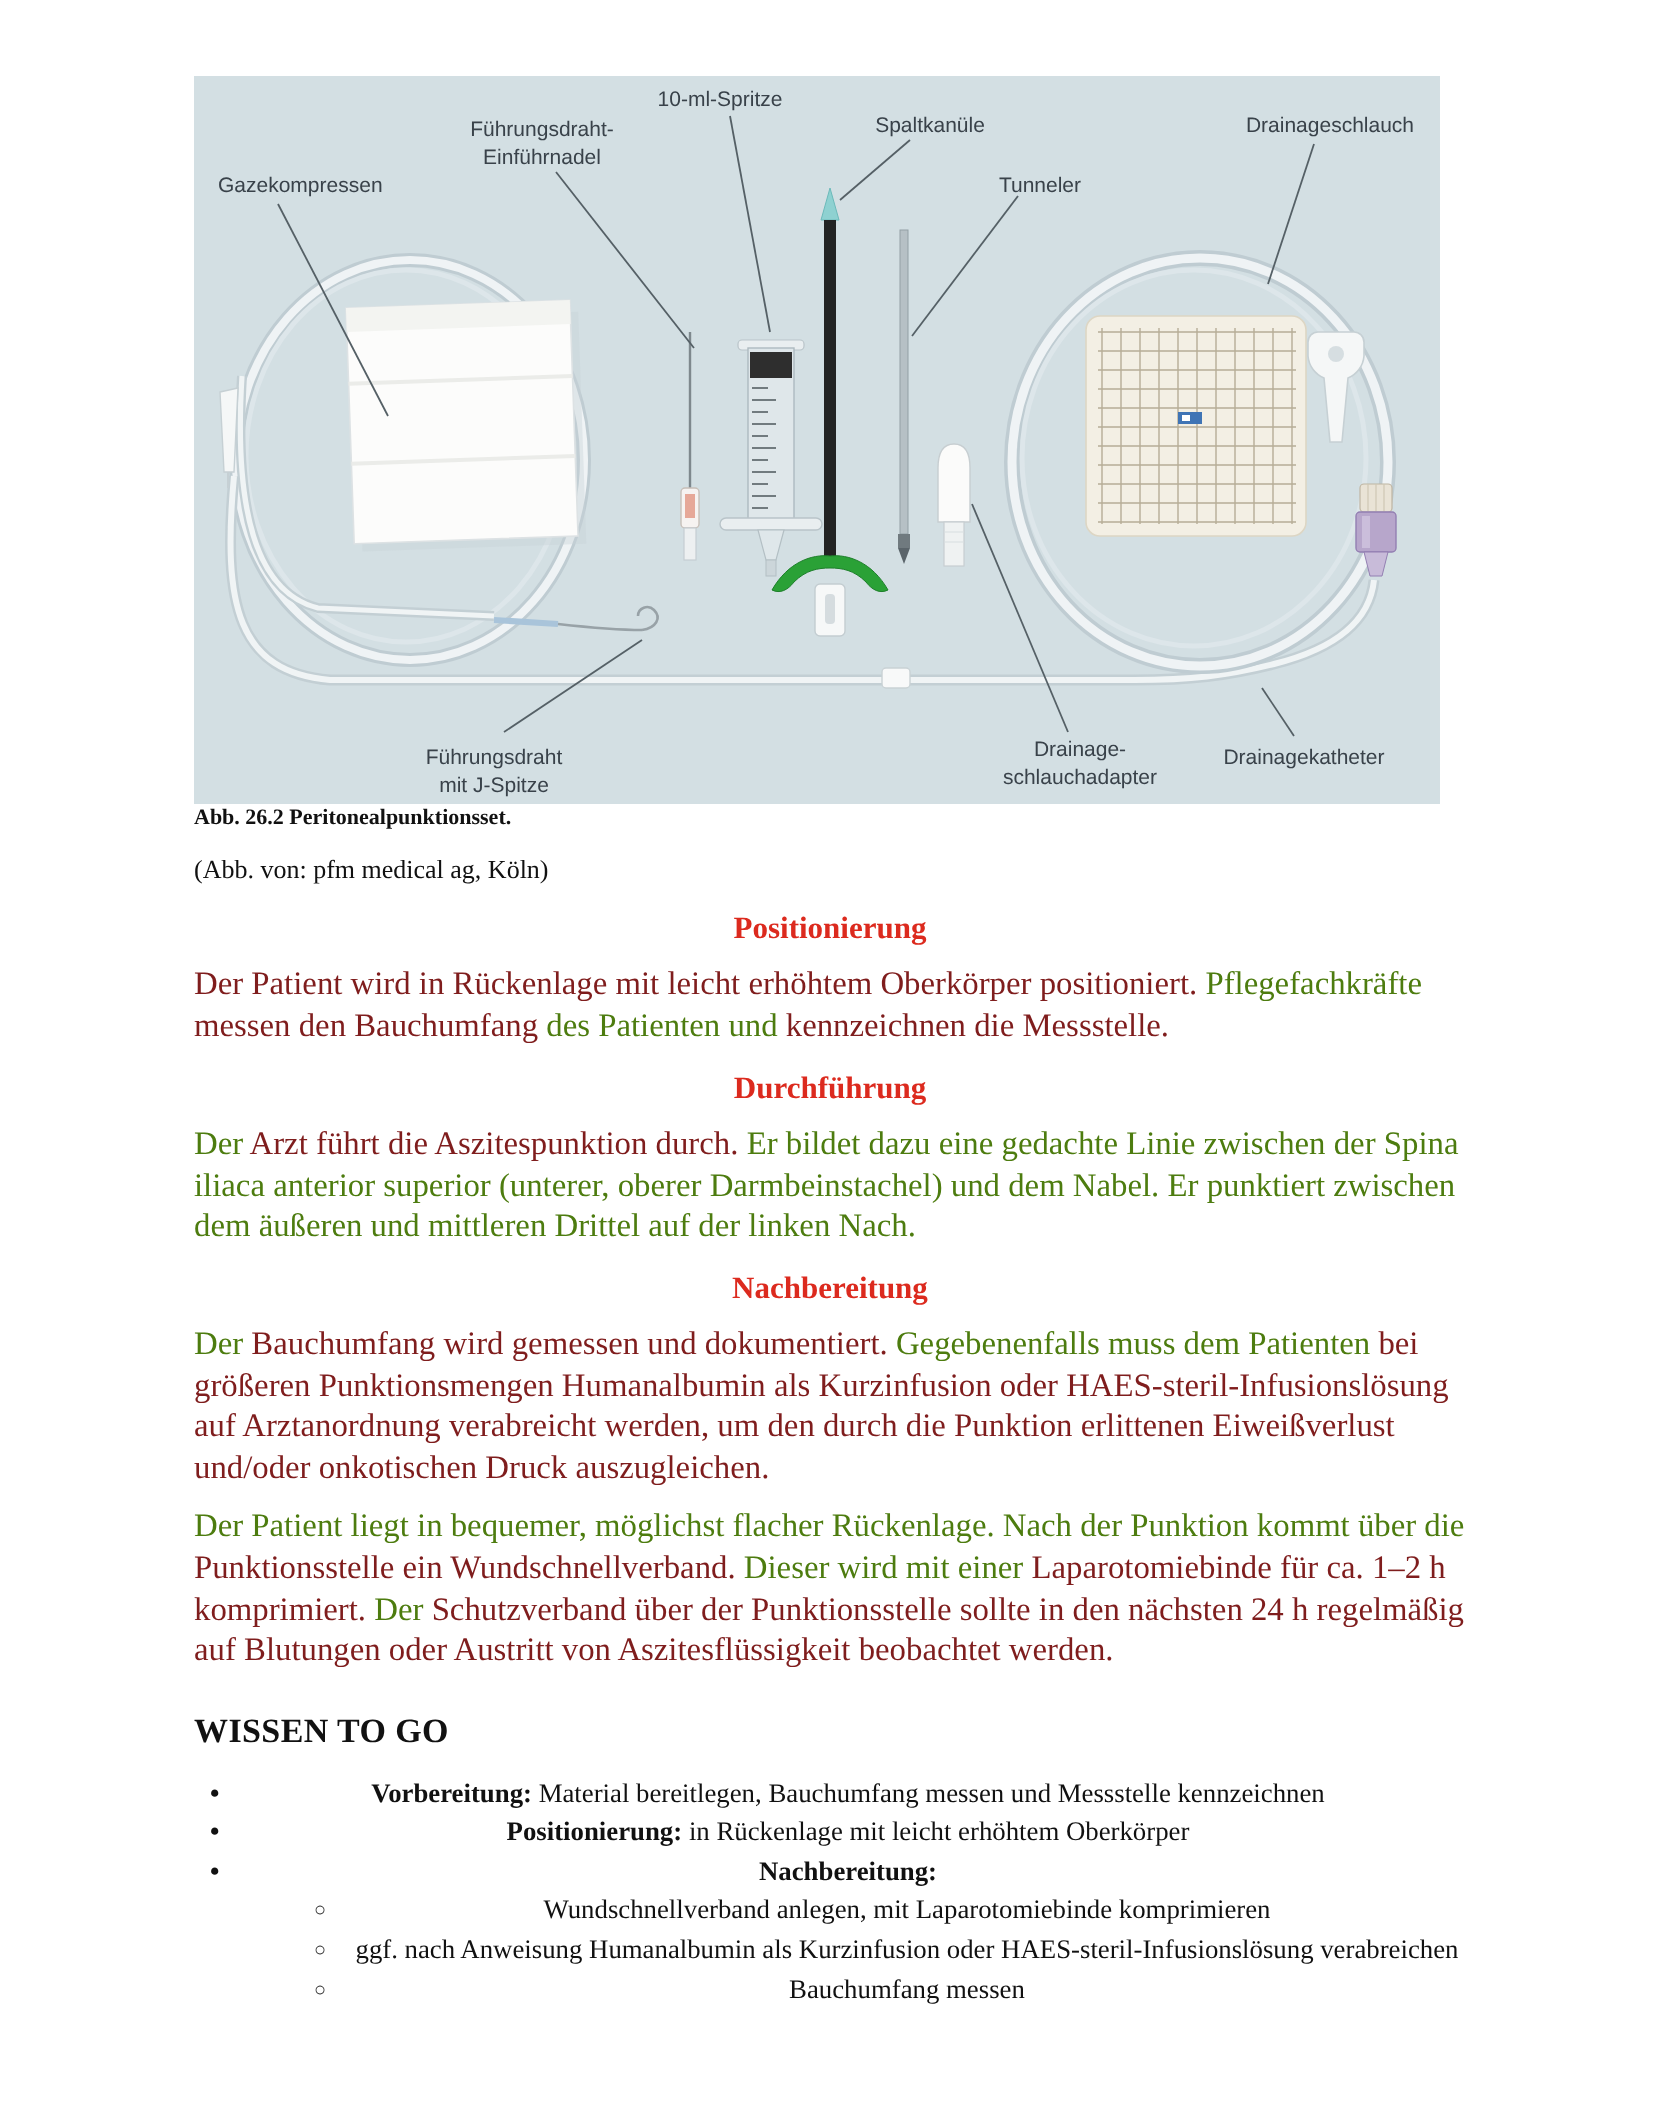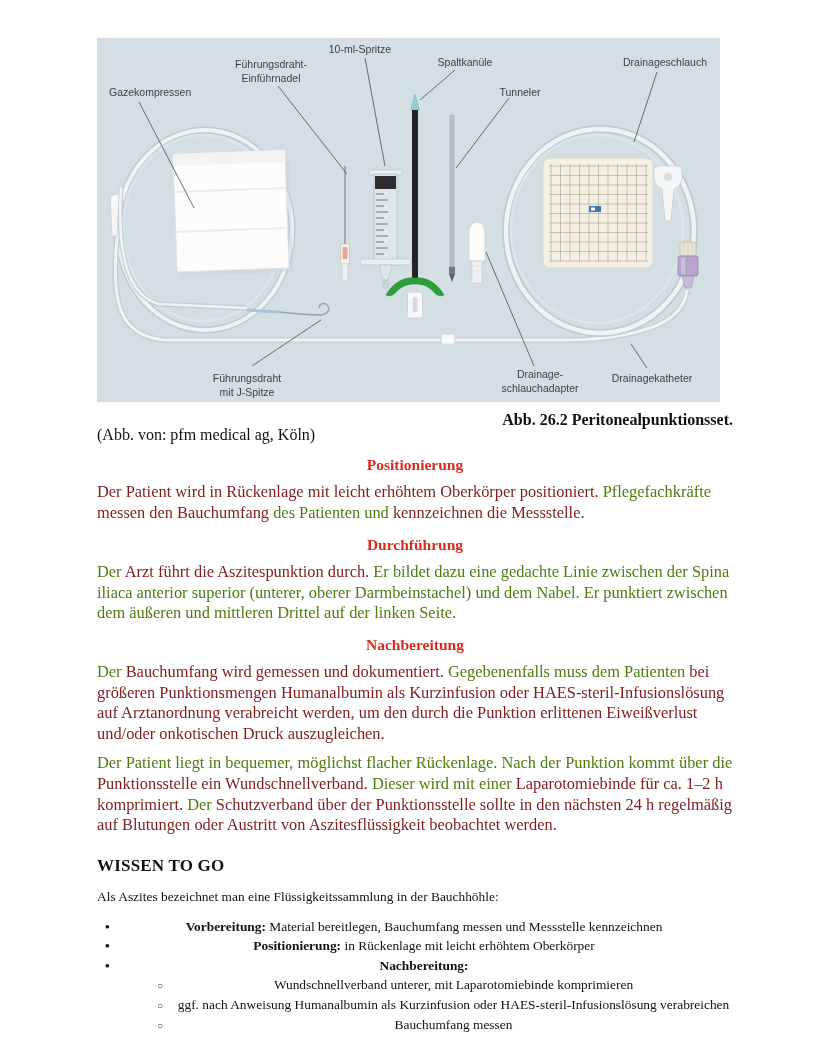--- a/index.html
+++ b/index.html
@@ -4,22 +4,22 @@
 <style>
   html,body{margin:0;padding:0;background:#ffffff;}
   .page{position:relative;width:828px;height:1056px;background:#ffffff;overflow:hidden;
         font-family:"Liberation Serif", serif;color:#111111;}
   .content{padding:38px 95px 0 97px;}
   h1,h2,h3,h4,p,ul,li,figure{margin:0;padding:0;}
 
   figure.kit{width:623px;height:364px;}
   svg text{font-family:"Liberation Sans", sans-serif;font-size:10.5px;fill:#39424a;}
 
-  .cap-title{margin-top:10px;font-size:16px;font-weight:bold;line-height:15px;text-align:right;}
-  .cap-credit{font-size:16px;line-height:15px;}
+  .cap-title{margin-top:0;font-size:11px;font-weight:bold;line-height:15px;}
+  .cap-credit{margin-top:10px;font-size:13px;line-height:15px;}
 
   .red-h{margin-top:14px;font-size:15.5px;font-weight:bold;color:#dc2a1e;line-height:17px;text-align:center;}
   .red-h.h2x{margin-top:13px;}
   .red-h.h3x{margin-top:12px;}
 
   .body{margin-top:9px;font-size:16.4px;line-height:20.6px;}
   .run-red{color:#7f1d1d;text-align:right;}
   .run-black{color:#4d7c0f;}
 
   .wtg-title{margin-top:20px;font-size:17px;font-weight:bold;line-height:19px;letter-spacing:.2px;}
@@ -171,38 +171,37 @@
     <p class="cap-title">Abb. 26.2 Peritonealpunktionsset.</p>
     <p class="cap-credit">(Abb. von: pfm medical ag, Köln)</p>
 
     <section>
       <h2 class="red-h">Positionierung</h2>
       <p class="body"><span class="run-red">Der Patient wird in Rückenlage mit leicht erhöhtem Oberkörper positioniert.</span><span class="run-black"> Pflegefachkräfte </span><span class="run-red">messen den Bauchumfang</span><span class="run-black"> des Patienten und </span><span class="run-red">kennzeichnen die Messstelle.</span></p>
     </section>
 
     <section>
       <h2 class="red-h h2x">Durchführung</h2>
-      <p class="body"><span class="run-black">Der </span><span class="run-red">Arzt führt die Aszitespunktion durch.</span><span class="run-black"> Er bildet dazu eine gedachte Linie zwischen der Spina iliaca anterior superior (unterer, oberer Darmbeinstachel) und dem Nabel. Er punktiert zwischen dem äußeren und mittleren Drittel auf der linken Seite.</span></p>
+      <p class="body"><span class="run-black">Der </span><span class="run-red">Arzt führt die Aszitespunktion durch.</span><span class="run-black"> Er bildet dazu eine gedachte Linie zwischen der Spina iliaca anterior superior (unterer, oberer Darmbeinstachel) und dem Nabel. Er punktiert zwischen dem äußeren und mittleren Drittel auf der linken Nach.</span></p>
     </section>
 
     <section>
       <h2 class="red-h h3x">Nachbereitung</h2>
       <p class="body"><span class="run-black">Der </span><span class="run-red">Bauchumfang wird gemessen und dokumentiert.</span><span class="run-black"> Gegebenenfalls muss dem Patienten </span><span class="run-red">bei größeren Punktionsmengen Humanalbumin als Kurzinfusion oder HAES-steril-Infusionslösung auf Arztanordnung verabreicht werden, um den durch die Punktion erlittenen Eiweißverlust und/oder onkotischen Druck auszugleichen.</span></p>
       <p class="body"><span class="run-black">Der Patient liegt in bequemer, möglichst flacher Rückenlage. Nach der Punktion kommt über die </span><span class="run-red">Punktionsstelle ein Wundschnellverband.</span><span class="run-black"> Dieser wird mit einer </span><span class="run-red">Laparotomiebinde für ca. 1–2 h komprimiert.</span><span class="run-black"> Der </span><span class="run-red">Schutzverband über der Punktionsstelle sollte in den nächsten 24 h regelmäßig auf Blutungen oder Austritt von Aszitesflüssigkeit beobachtet werden.</span></p>
     </section>
 
     <div class="wtg">
       <h3 class="wtg-title">WISSEN TO GO</h3>
-      <p class="wtg-body">Als Aszites bezeichnet man eine Flüssigkeitssammlung in der Bauchhöhle:</p>
       <ul class="bullets">
         <li><span class="b">Vorbereitung:</span><span> Material bereitlegen, Bauchumfang messen und Messstelle kennzeichnen</span></li>
         <li><span class="b">Positionierung:</span><span> in Rückenlage mit leicht erhöhtem Oberkörper</span></li>
         <li><span class="b">Nachbereitung:</span><span></span>
           <div class="subs">
-              <div class="subitem"><span>Wundschnellverband unterer, mit Laparotomiebinde komprimieren</span></div>
+              <div class="subitem"><span>Wundschnellverband anlegen, mit Laparotomiebinde komprimieren</span></div>
               <div class="subitem"><span>ggf. nach Anweisung Humanalbumin als Kurzinfusion oder HAES-steril-Infusionslösung verabreichen</span></div>
               <div class="subitem"><span>Bauchumfang messen</span></div>
             </div>
         </li>
       </ul>
     </div>
 
   </div>
 </div>
 

